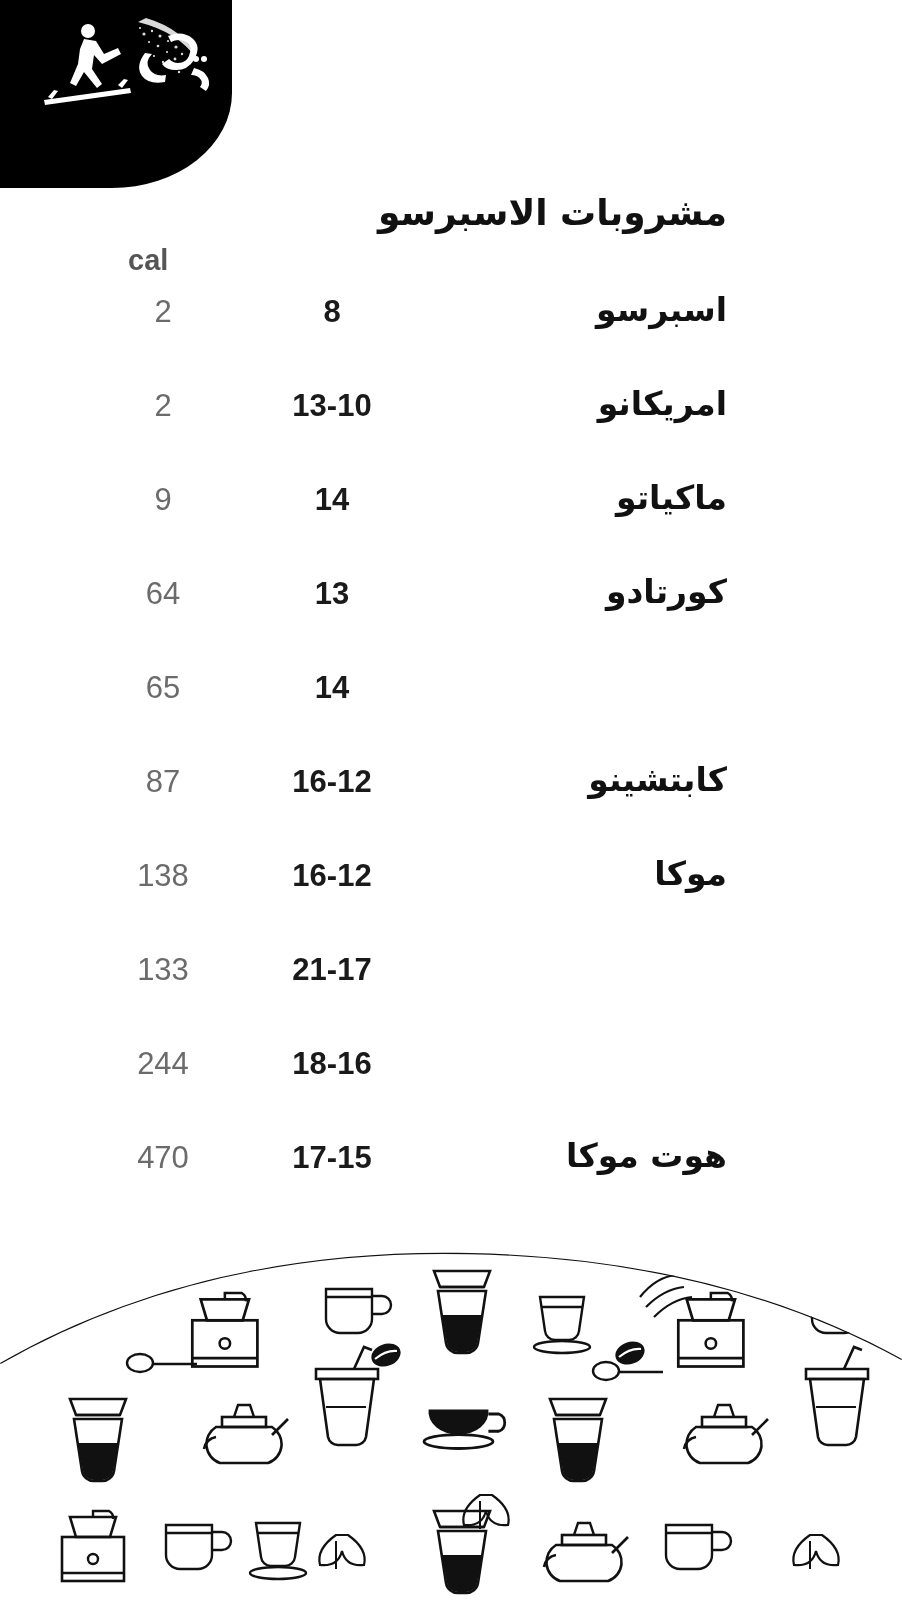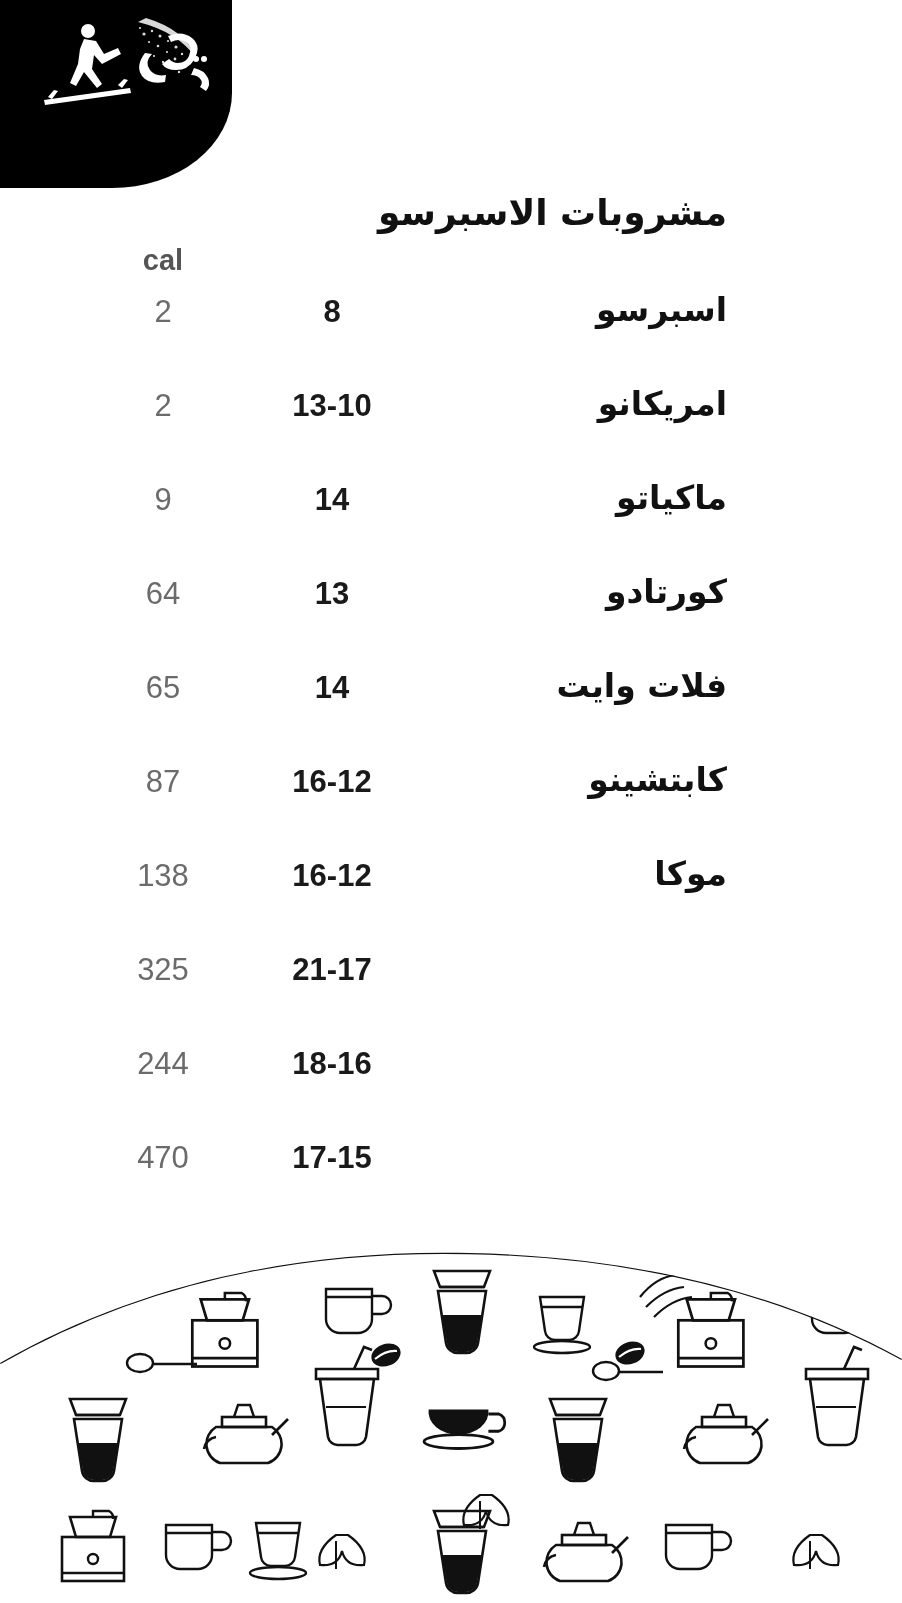--- a/index.html
+++ b/index.html
@@ -54,21 +54,21 @@
     letter-spacing: -0.5px;
     color: #111111;
     white-space: nowrap;
   }
 
   .cal-header {
     position: absolute;
     top: 244px;
     left: 128px;
     width: 70px;
-    text-align: center;
+    text-align: left;
     font-size: 29px;
     font-weight: 700;
     color: #555555;
     font-family: "Liberation Sans", sans-serif;
   }
 
   .rows {
     position: absolute;
     top: 282px;
     left: 0;
@@ -197,48 +197,48 @@
       <div class="cal">9</div>
     </div>
 
     <div class="row">
       <div class="name">كورتادو</div>
       <div class="price">13</div>
       <div class="cal">64</div>
     </div>
 
     <div class="row">
-      <div class="name">فلات وايت</div>
       <div class="price">14</div>
       <div class="cal">65</div>
     </div>
 
     <div class="row">
       <div class="name">كابتشينو</div>
       <div class="price">16-12</div>
       <div class="cal">87</div>
     </div>
 
     <div class="row">
       <div class="name">موكا</div>
       <div class="price">16-12</div>
       <div class="cal">138</div>
     </div>
 
     <div class="row">
       <div class="price">21-17</div>
-      <div class="cal">325</div>
+      <div class="cal">133</div>
     </div>
 
     <div class="row">
       <div class="price">18-16</div>
       <div class="cal">244</div>
     </div>
 
     <div class="row">
+      <div class="name">هوت موكا</div>
       <div class="price">17-15</div>
       <div class="cal">470</div>
     </div>
 
   </div>
 </div>
 
 <div class="bottom-art">
   <svg viewBox="0 0 902 360" width="902" height="360" aria-hidden="true">
     <defs>

